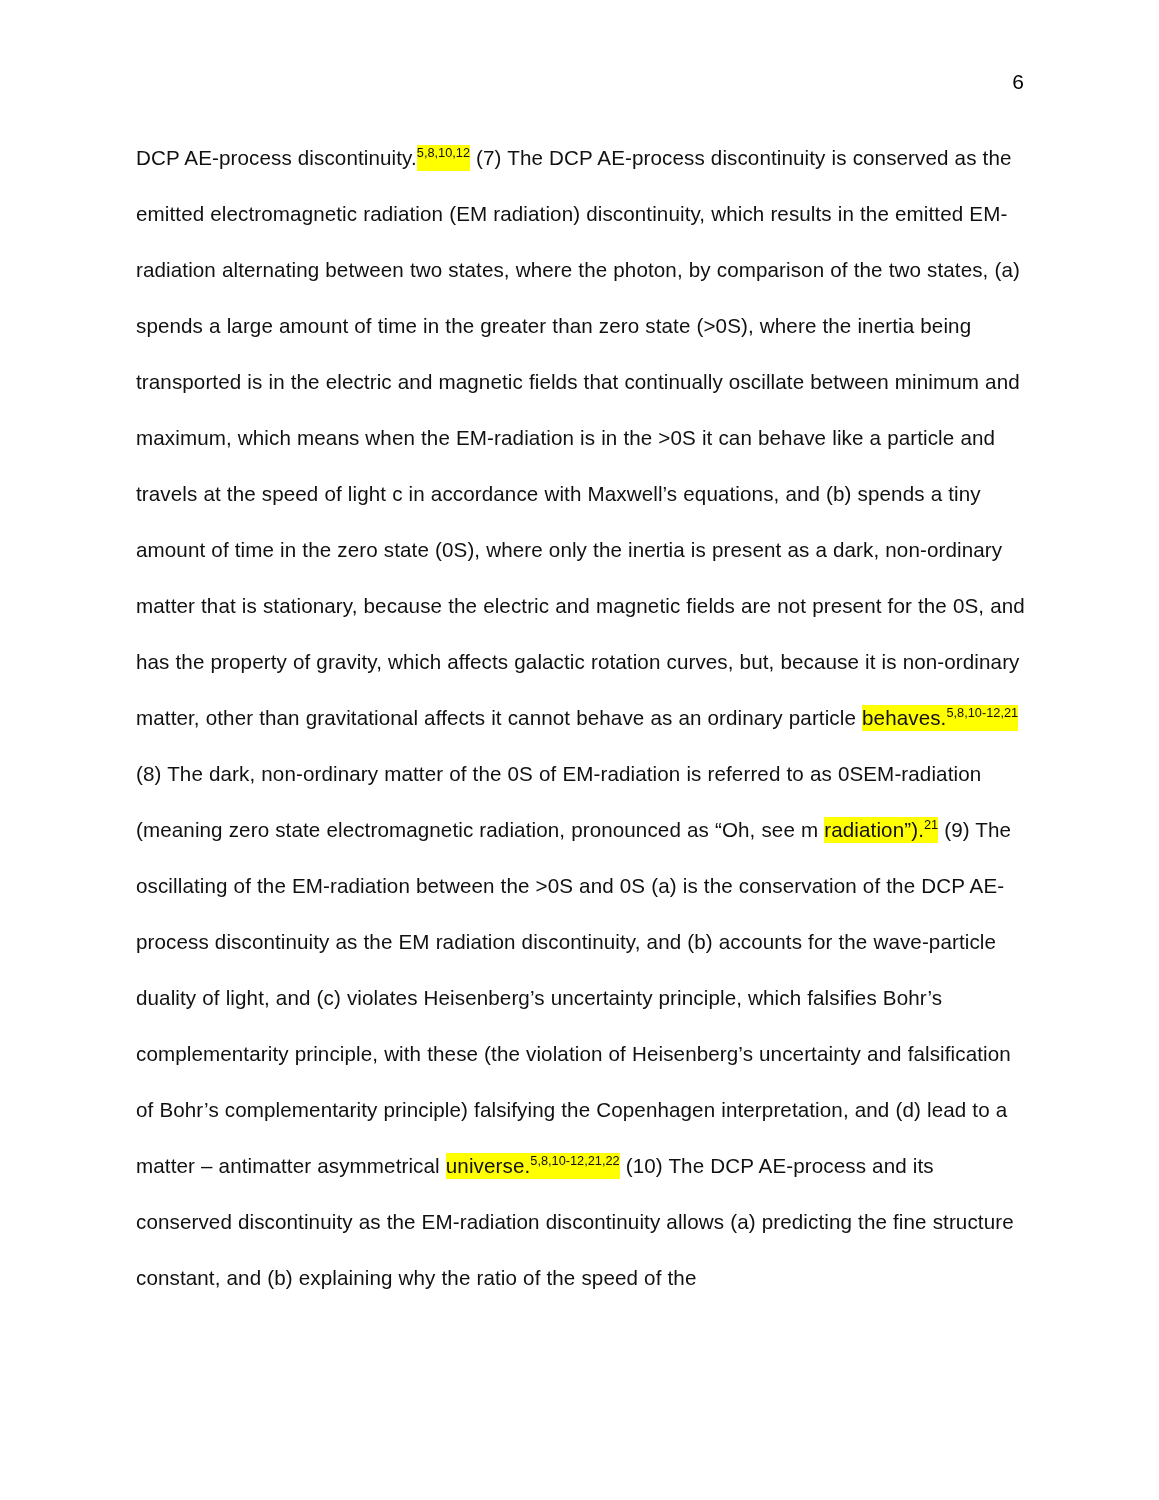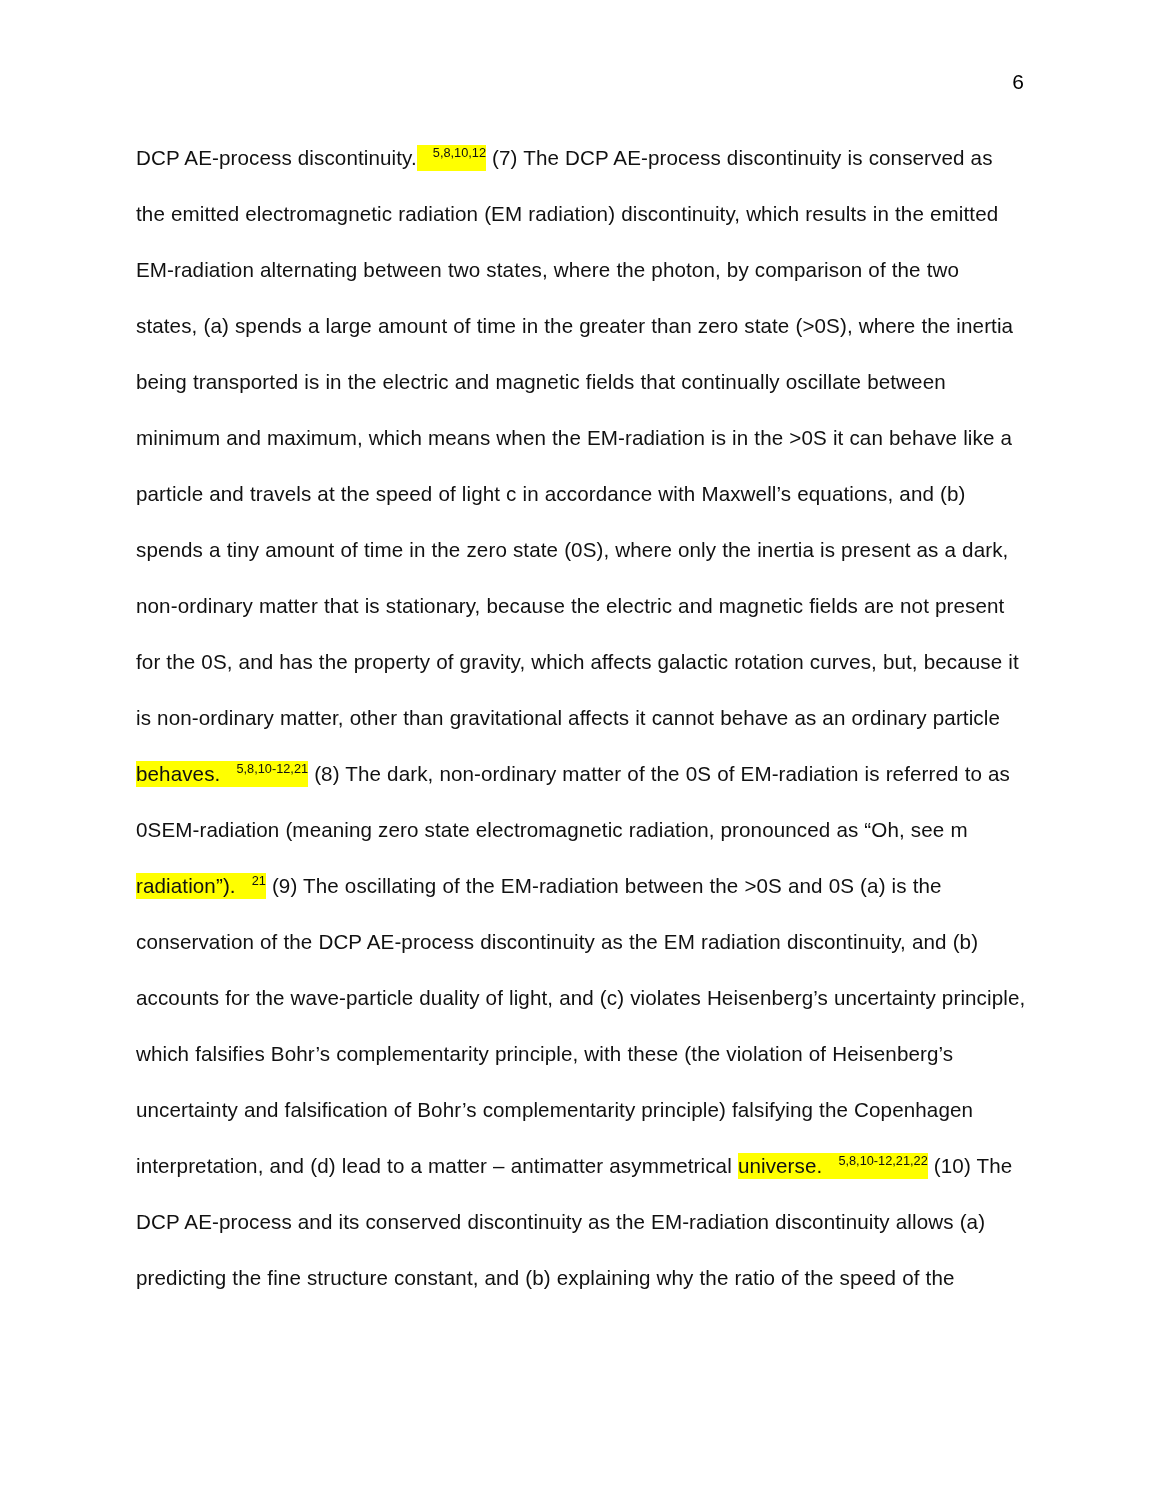--- a/index.html
+++ b/index.html
@@ -52,21 +52,20 @@
     background-color: #ffff00;
     padding: 1px 0 2px 0;
     box-decoration-break: clone;
     -webkit-box-decoration-break: clone;
   }
   sup {
     font-size: 0.62em;
     vertical-align: super;
     line-height: 0;
     letter-spacing: 0;
-    margin-left: 16px;
   }
   .nowrapcite { white-space: nowrap; }
 </style>
 </head>
 <body>
 
 <div class="page">
 
   <div class="page-number">6</div>
 

